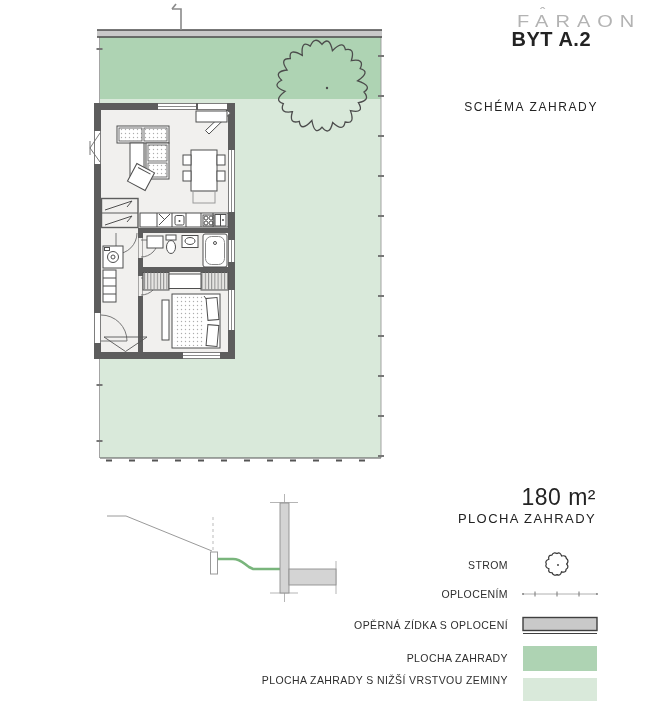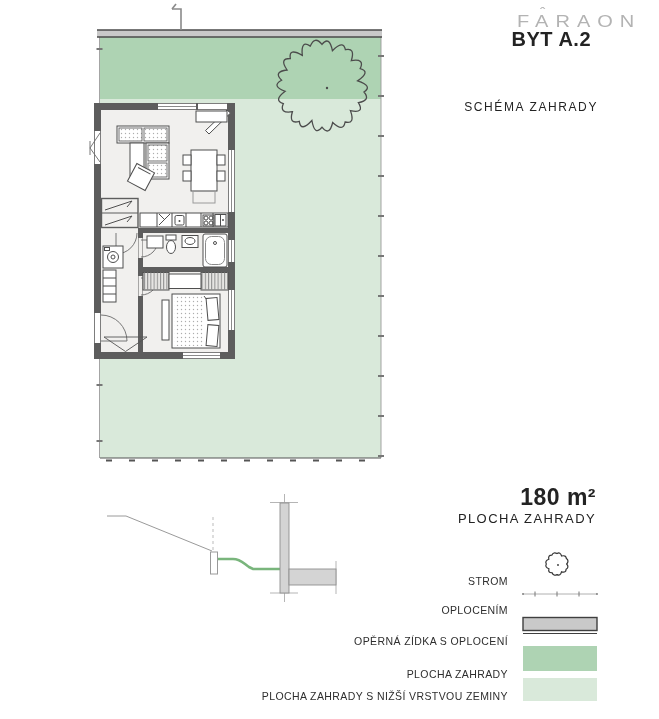--- a/index.html
+++ b/index.html
@@ -6,23 +6,23 @@
   body{width:659px;height:719px;position:relative;overflow:hidden;
        font-family:"Liberation Sans",sans-serif;color:#232323;}
   .abs{position:absolute;}
   svg{position:absolute;top:0;left:0;}
 
   .logo{top:12px;left:517px;font-size:20px;font-weight:500;letter-spacing:7px;
         color:var(--logo_gray,#b3b3b3);transform:scaleY(.82);transform-origin:top left;}
   .logo .caret{position:absolute;left:23px;top:-8px;font-size:16px;letter-spacing:0;}
   .title{top:28px;right:68px;font-size:20px;font-weight:700;letter-spacing:.5px;}
   .subtitle{top:52px;right:61px;font-size:12px;font-weight:500;letter-spacing:1.6px;margin-top:48px;}
-  .area-value{top:484px;right:63px;font-size:23px;font-weight:700;letter-spacing:.5px;}
+  .area-value{top:484px;right:63px;font-size:23px;font-weight:400;letter-spacing:.5px;}
   .area-label{top:511px;right:63px;font-size:13px;font-weight:500;letter-spacing:1.4px;}
-  .legend-label{right:151px;font-size:10.5px;font-weight:500;letter-spacing:.4px;color:#2e2e2e;white-space:nowrap;margin-top:16px;}
+  .legend-label{right:151px;font-size:10.5px;font-weight:500;letter-spacing:.4px;color:#2e2e2e;white-space:nowrap;}
 
   .garden-light{fill:var(--garden_lower_soil,#d9e9da);}
   .garden-dark{fill:var(--garden,#aed3b3);}
   .wall{fill:var(--wall,#5d5d5d);}
   .floor{fill:var(--floor,#f1f0ee);}
   .white{fill:#ffffff;}
   .fur{fill:#ffffff;stroke:#4f4f4f;stroke-width:1;}
   .fline{fill:none;stroke:#4f4f4f;stroke-width:1;}
   .thin{fill:none;stroke:#9a9a9a;stroke-width:1;}
   .door{fill:none;stroke:#6a6a6a;stroke-width:.9;}

